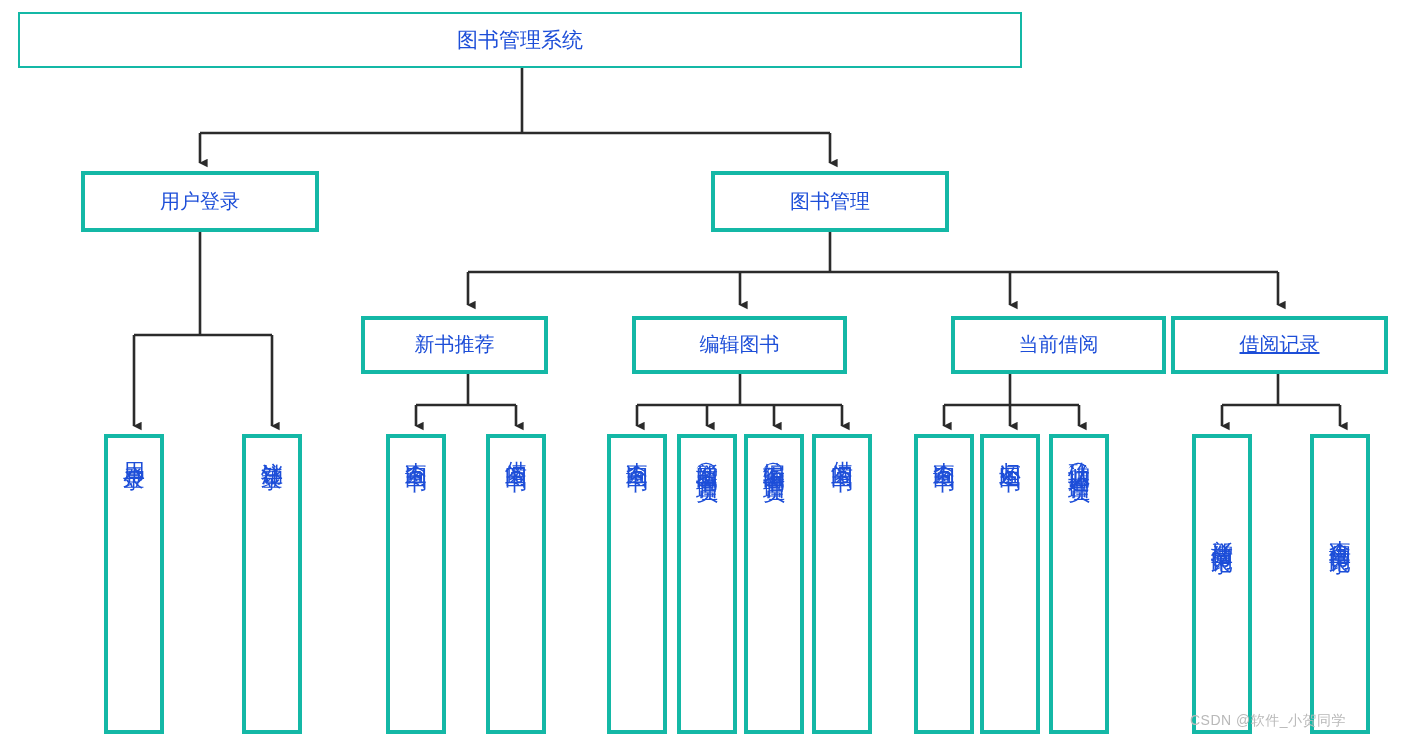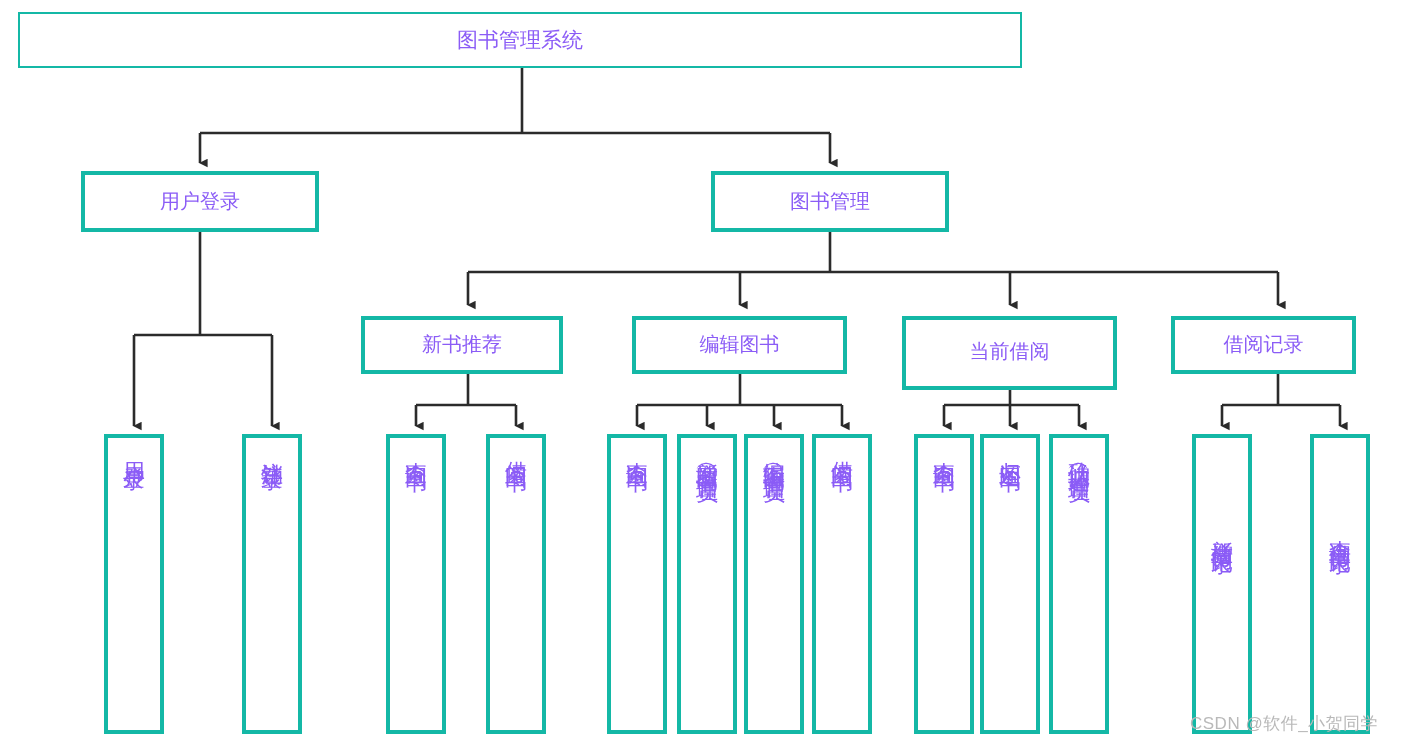--- a/index.html
+++ b/index.html
@@ -24,21 +24,21 @@
     pointer-events: none;
   }
   .node {
     position: absolute;
     box-sizing: border-box;
     border: 4px solid #14b8a6;
     background: #ffffff;
     display: flex;
     align-items: center;
     justify-content: center;
-    color: #8b5cf6;
+    color: #1d4ed8;
   }
   .node-label {
     display: block;
     text-align: center;
     line-height: 1.18;
     white-space: nowrap;
   }
   .node.root {
     border-width: 2px;
   }
@@ -57,21 +57,21 @@
     line-height: 1;
     white-space: nowrap;
   }
   .node.leaf.mid .node-label {
     padding-top: 78px;
   }
   .watermark {
     position: absolute;
     left: 1190px;
     top: 712px;
-    font-size: 17px;
+    font-size: 14px;
     color: #b9b9b9;
     white-space: nowrap;
     letter-spacing: 0.5px;
   }
 </style>
 </head>
 <body>
 
 <div id="canvas">
 
@@ -130,30 +130,30 @@
     <span class="node-label">图书管理系统</span>
   </div>
 
   <div class="node level1" style="left:81px; top:171px; width:238px; height:61px;">
     <span class="node-label">用户登录</span>
   </div>
   <div class="node level1" style="left:711px; top:171px; width:238px; height:61px;justify-content:center;">
     <span class="node-label">图书管理</span>
   </div>
 
-  <div class="node level2" style="left:361px; top:316px; width:202px; height:58px;align-items:center;">
+  <div class="node level2" style="left:361px; top:316px; width:187px; height:58px;align-items:center;">
     <span class="node-label">新书推荐</span>
   </div>
   <div class="node level2" style="left:632px; top:316px; width:215px; height:58px;">
     <span class="node-label">编辑图书</span>
   </div>
-  <div class="node level2" style="left:902px; top:316px; width:215px; height:74px;font-family:Liberation Mono, monospace;">
+  <div class="node level2" style="left:951px; top:316px; width:215px; height:58px;">
     <span class="node-label">当前借阅</span>
   </div>
-  <div class="node level2" style="left:1171px; top:316px; width:185px; height:58px;">
+  <div class="node level2" style="left:1171px; top:316px; width:217px; height:58px;text-decoration:underline;">
     <span class="node-label">借阅记录</span>
   </div>
 
   <div class="node leaf" style="left:104px; top:434px; width:60px; height:300px;">
     <span class="node-label">用户登录</span>
   </div>
   <div class="node leaf" style="left:242px; top:434px; width:60px; height:300px;">
     <span class="node-label">注销登录</span>
   </div>
 

